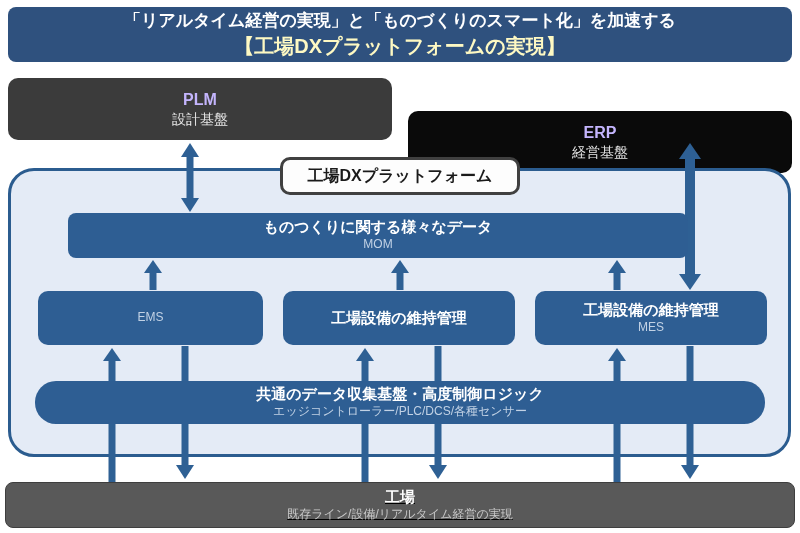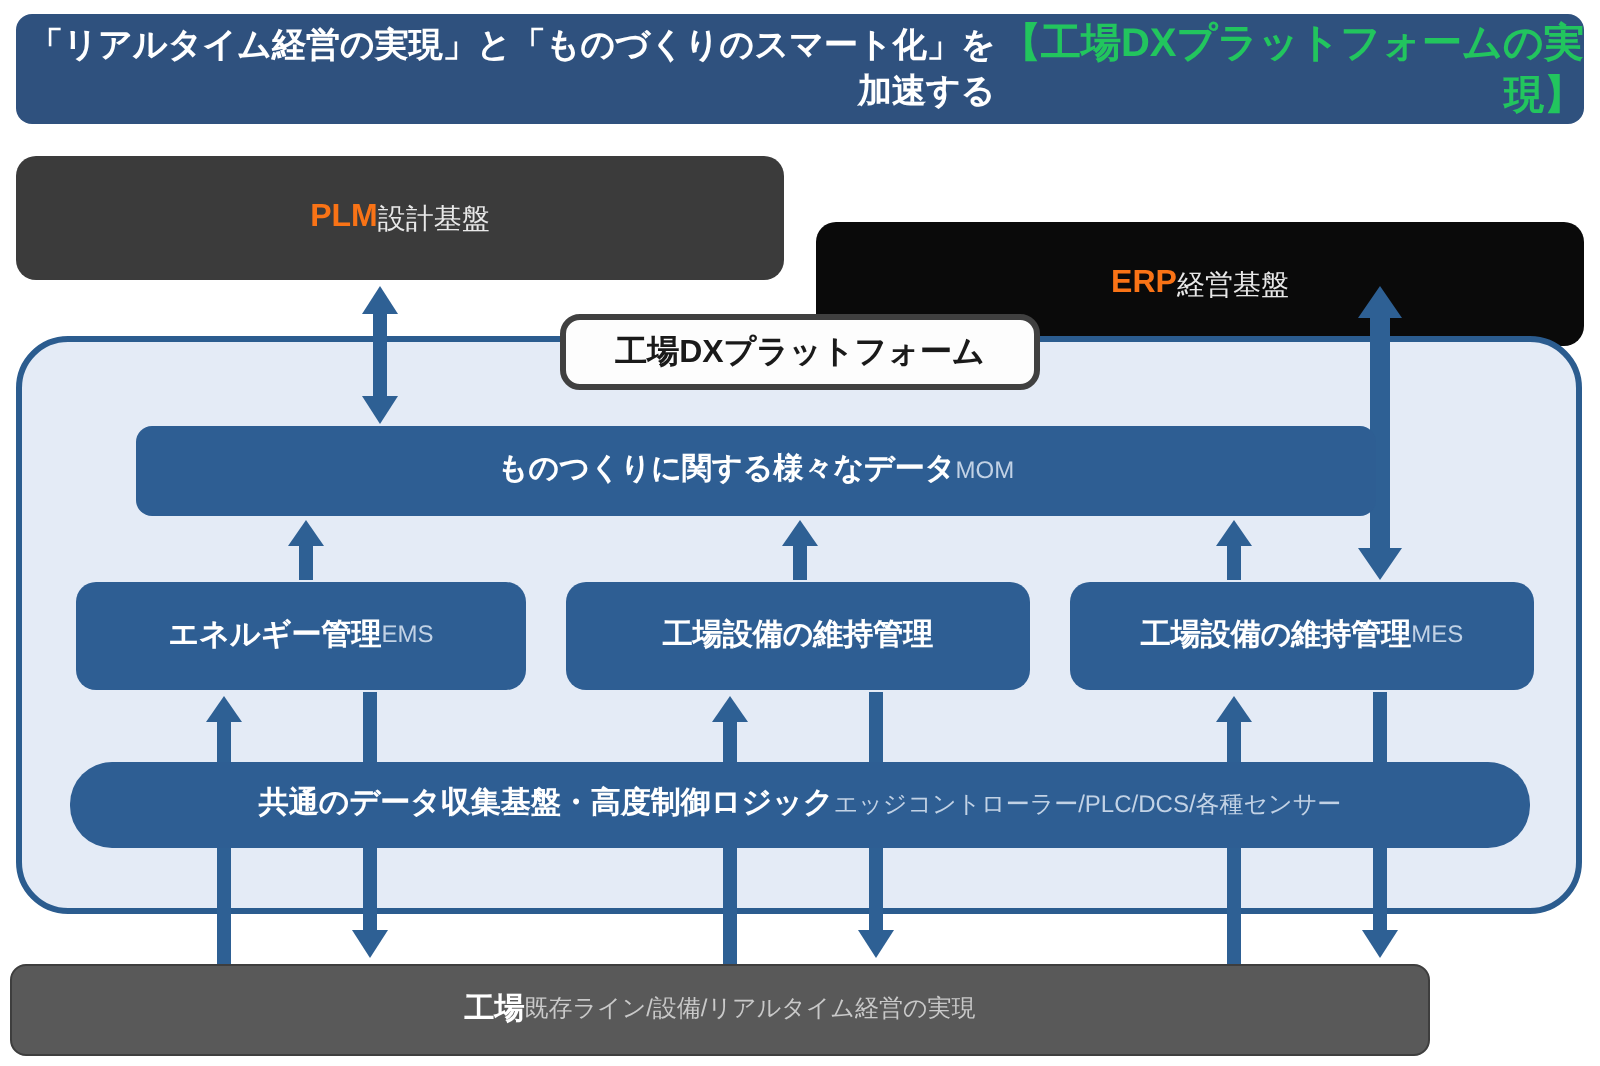--- a/index.html
+++ b/index.html
@@ -1,33 +1,33 @@
 <!DOCTYPE html>
 <html><head>
 <meta charset="utf-8">
 <style>
   html,body{margin:0;padding:0;background:#fff;}
   .canvas{
     position:relative;width:800px;height:533px;background:#ffffff;
     font-family:"Liberation Sans","DejaVu Sans",sans-serif;overflow:hidden;
   }
   .abs{position:absolute;box-sizing:border-box;}
-  .center-col{display:flex;flex-direction:row;align-items:center;justify-content:center;text-align:right;}
+  .center-col{display:flex;flex-direction:column;align-items:center;justify-content:center;text-align:left;}
 
   .banner{
     left:8px;top:7px;width:784px;height:55px;border-radius:8px;
     background:#2f517e;z-index:1;
   }
   .banner .l1{color:#ffffff;font-weight:bold;font-size:17px;line-height:1.35;}
-  .banner .l2{color:#22c55e;font-weight:bold;font-size:20px;line-height:1.3;}
+  .banner .l2{color:#fef9c3;font-weight:bold;font-size:20px;line-height:1.3;}
 
   .sysbox{height:62px;top:78px;border-radius:10px;z-index:1;}
   .plm{left:8px;width:384px;background:#3b3b3b;}
   .erp{left:408px;width:384px;background:#0a0a0a;margin-top:33px;}
-  .sysbox .title{color:#f97316;font-weight:bold;font-size:16px;line-height:1.3;}
+  .sysbox .title{color:#c4b5fd;font-weight:bold;font-size:16px;line-height:1.3;}
   .sysbox .subtitle{color:#e8e8e8;font-size:14px;line-height:1.3;}
 
   .container-box{
     left:8px;top:168px;width:783px;height:289px;border-radius:26px;
     background:#e4ebf6;border:3px solid #2b5c8f;z-index:1;
   }
   .label-box{
     left:280px;top:157px;width:240px;height:38px;border-radius:10px;
     background:#fdfdfd;border:3px solid #404040;z-index:3;
   }
@@ -37,22 +37,22 @@
   .bluebox .title{color:#ffffff;font-weight:bold;font-size:15px;line-height:1.25;}
   .bluebox .subtitle{color:#c2d2e5;font-size:12px;line-height:1.3;}
 
   .mom{left:68px;top:213px;width:620px;height:45px;border-radius:8px;}
   .ems{left:38px;top:291px;width:225px;height:54px;}
   .maint{left:283px;top:291px;width:232px;height:54px;}
   .mes{left:535px;top:291px;width:232px;height:54px;}
   .common{left:35px;top:381px;width:730px;height:43px;border-radius:21px;}
 
   .factory{
-    left:5px;top:482px;width:710px;height:46px;border-radius:8px;
-    background:#595959;border:1px solid #3e3e3e;z-index:1;
+    left:5px;top:482px;width:790px;height:46px;border-radius:8px;
+    background:#595959;border:1px solid #3e3e3e;z-index:1;text-decoration:underline;
   }
   .factory .title{color:#ffffff;font-weight:bold;font-size:15px;line-height:1.25;}
   .factory .subtitle{color:#c9c9c9;font-size:12px;line-height:1.3;}
 
   .arrow-layer{position:absolute;left:0;top:0;width:800px;height:533px;z-index:2;}
 </style>
 </head>
 <body>
 
 <div class="canvas">
@@ -130,21 +130,20 @@
         <polygon points="681,465 699,465 690,479" stroke="none"></polygon>
       </g>
     </g>
   </svg>
 
   <div class="abs bluebox mom center-col">
     <div class="title">ものつくりに関する様々なデータ</div>
     <div class="subtitle">MOM</div>
   </div>
   <div class="abs bluebox ems center-col">
-    <div class="title">エネルギー管理</div>
     <div class="subtitle">EMS</div>
   </div>
   <div class="abs bluebox maint center-col">
     <div class="title">工場設備の維持管理</div>
   </div>
   <div class="abs bluebox mes center-col">
     <div class="title">工場設備の維持管理</div>
     <div class="subtitle">MES</div>
   </div>
   <div class="abs bluebox common center-col">

